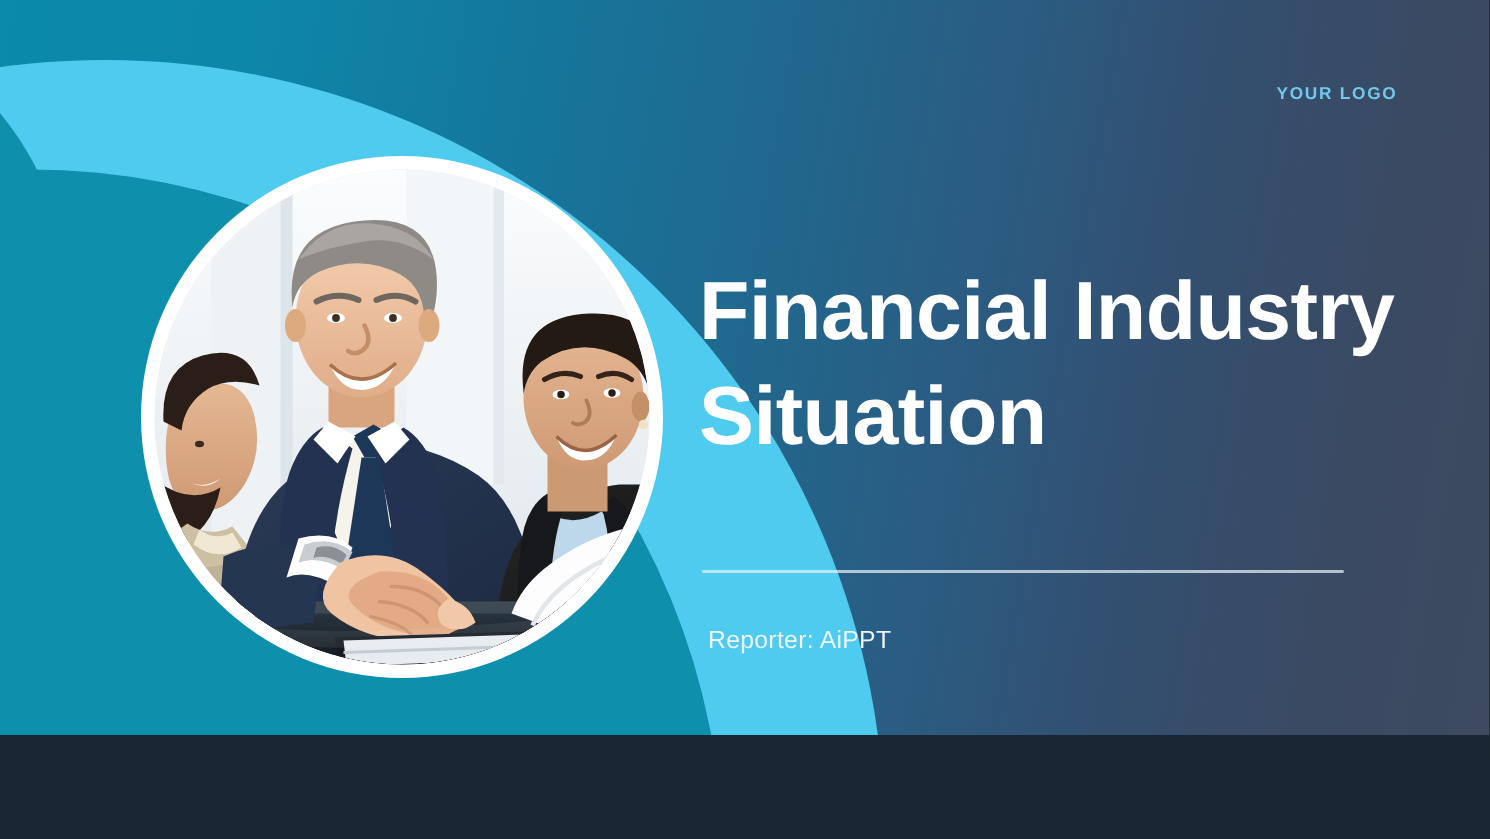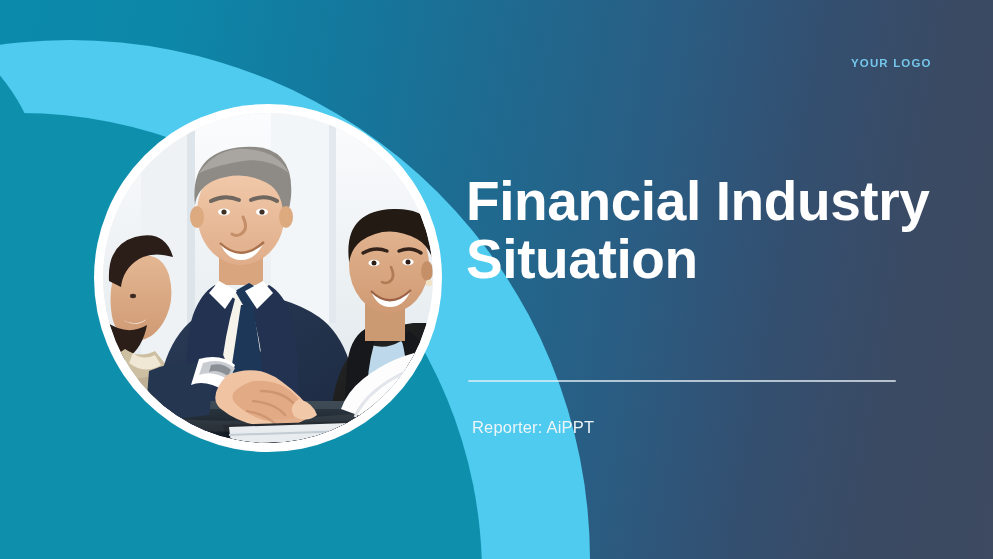--- a/index.html
+++ b/index.html
@@ -8,21 +8,21 @@
     padding: 0;
     background: #1a2633;
   }
   body {
     font-family: "Liberation Sans", sans-serif;
   }
 
   .slide {
     position: relative;
     width: 993px;
-    height: 559px;
+    height: 490px;
     overflow: hidden;
     background: linear-gradient(100deg,
         #0b8aab 0%,
         #0d87a8 16%,
         #14789d 32%,
         #1f6a90 47%,
         #2a5d83 62%,
         #334f70 76%,
         #3a4a63 88%,
         #3d4a60 100%);
@@ -73,21 +73,21 @@
     white-space: nowrap;
   }
 
   .title {
     position: absolute;
     left: 466px;
     top: 172px;
     width: 520px;
     margin: 0;
     font-size: 55px;
-    line-height: 58px;
+    line-height: 70px;
     font-weight: 700;
     letter-spacing: -0.4px;
     color: #ffffff;
   }
 
   .subtitle {
     position: absolute;
     left: 468px;
     top: 331px;
     font-size: 19px;

